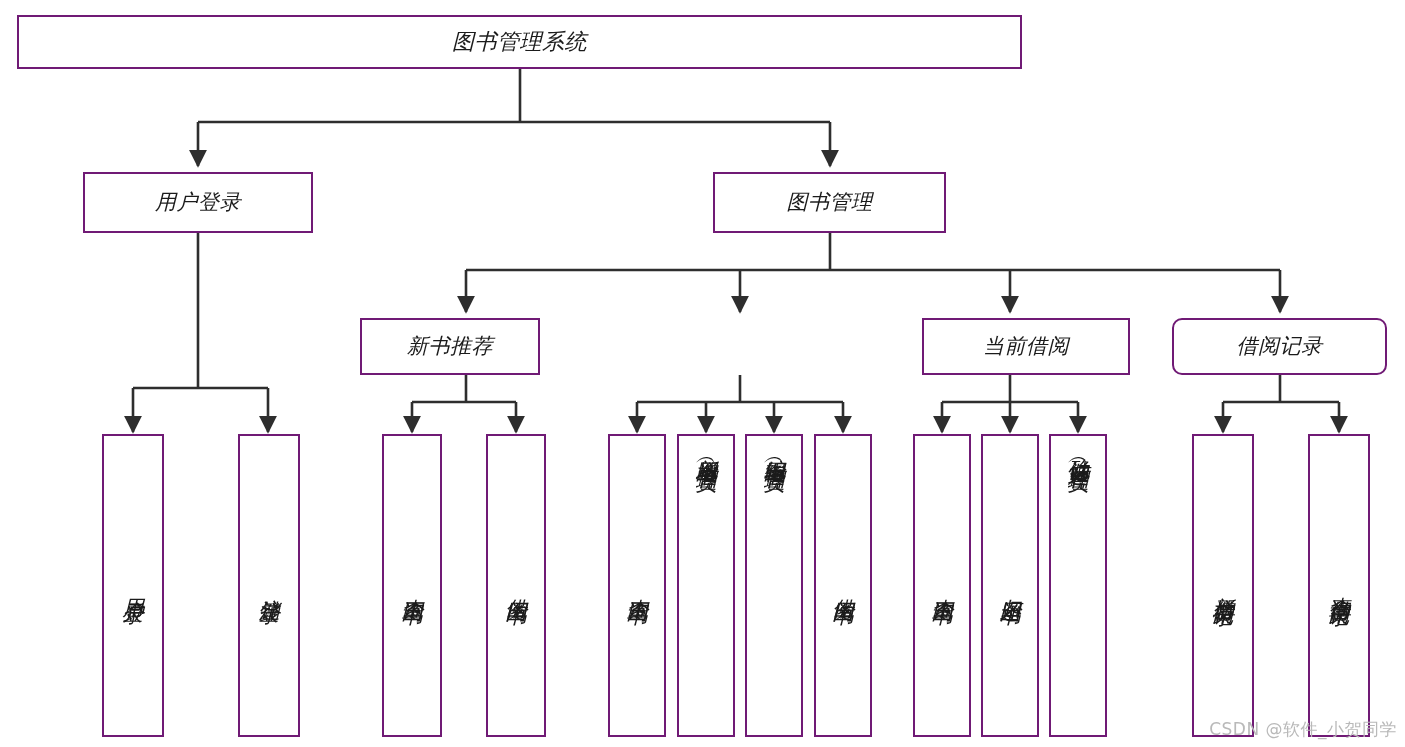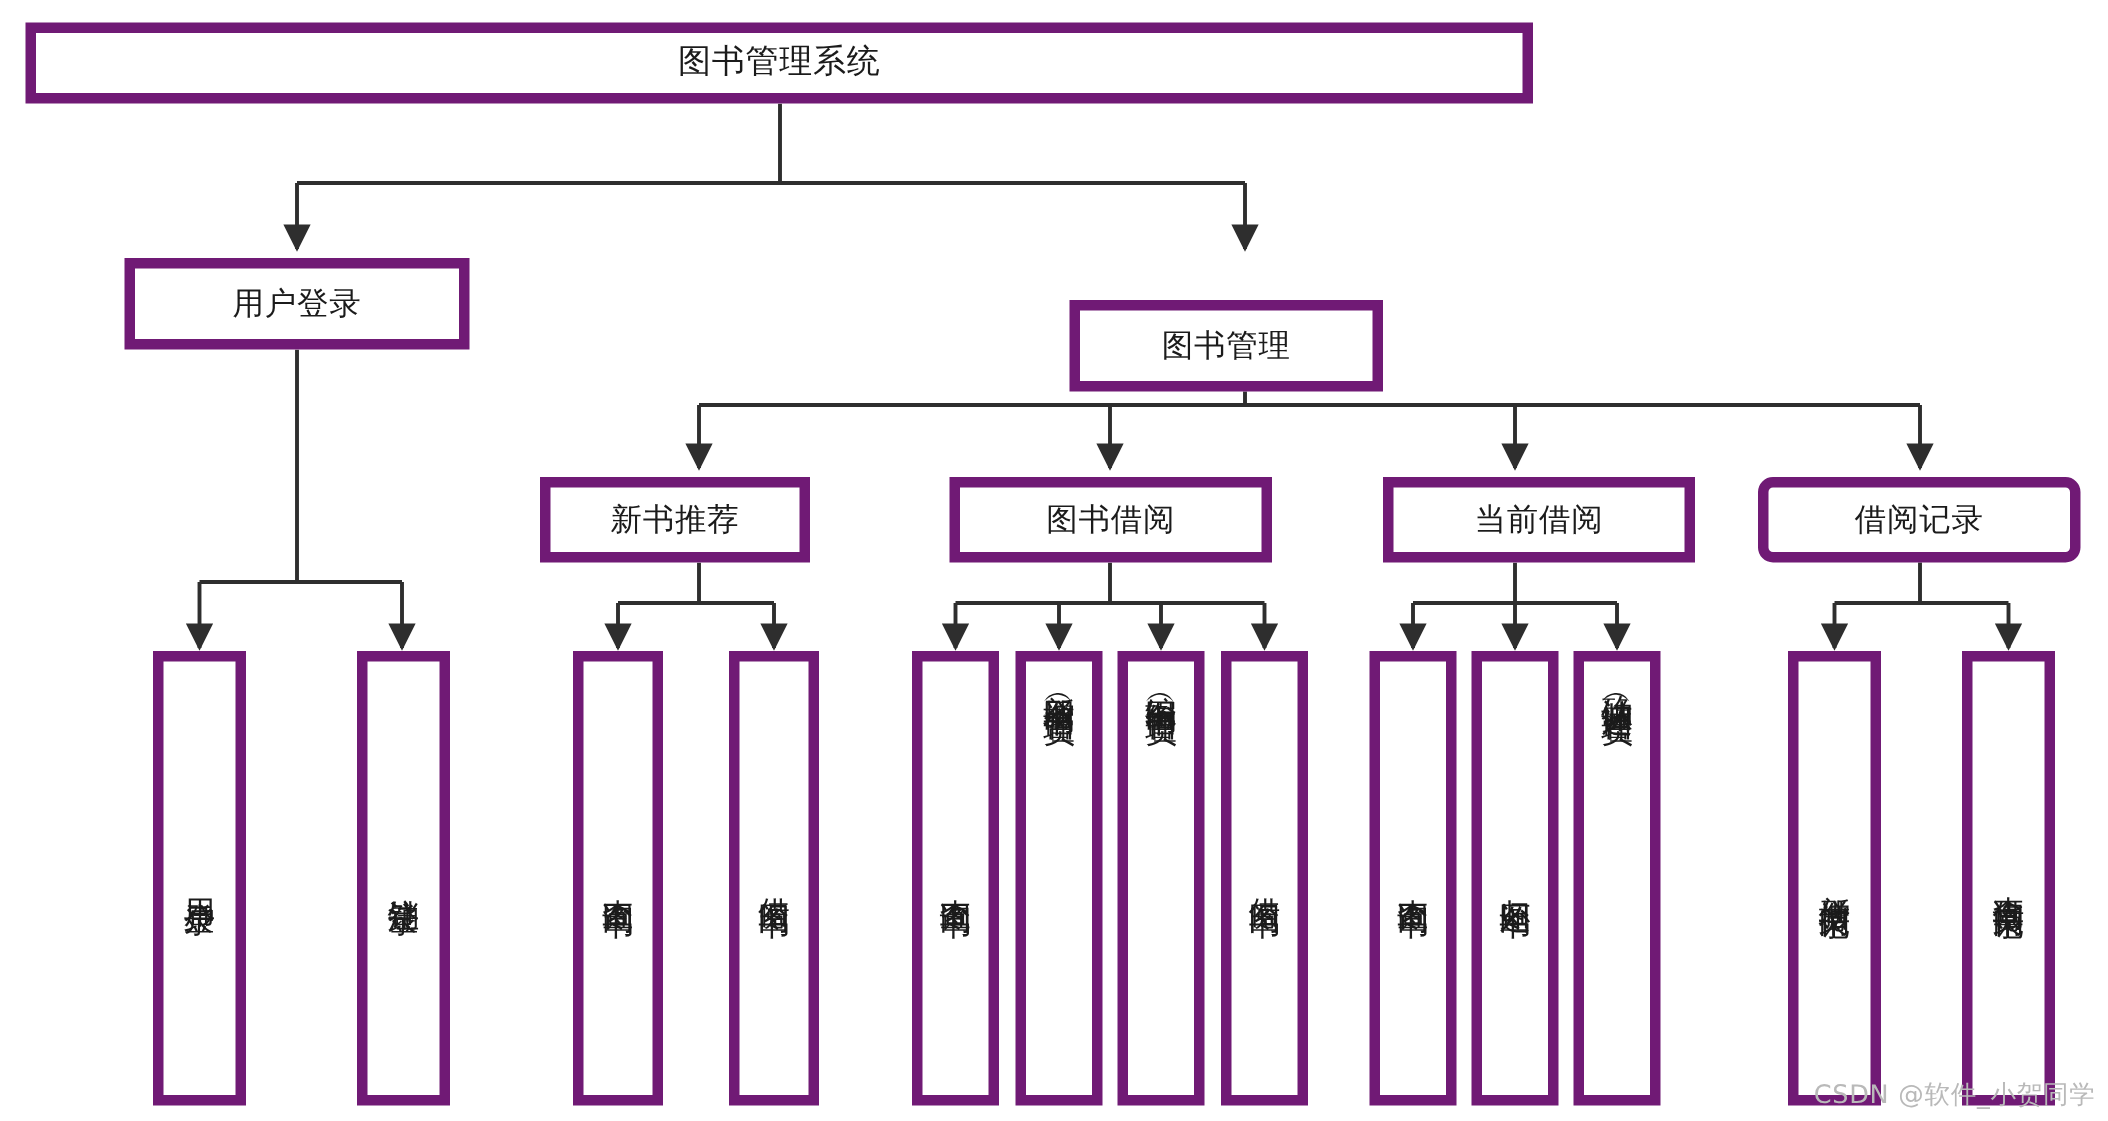--- a/index.html
+++ b/index.html
@@ -21,26 +21,27 @@
   svg#wires {
     position: absolute;
     left: 0;
     top: 0;
     width: 1405px;
     height: 747px;
   }
   .node {
     position: absolute;
     box-sizing: border-box;
-    border: 7px solid #701a75;
+    border: 2px solid #701a75;
     background: #ffffff;
     display: flex;
     align-items: center;
     justify-content: center;
     color: #1b1b1b;
+    font-style: italic;
   }
   .node .label {
     display: block;
     text-align: center;
     line-height: 1.18;
     letter-spacing: 0.5px;
   }
   
   .node.horiz .label {
     writing-mode: horizontal-tb;
@@ -134,30 +135,27 @@
     </g>
   </svg>
 
   <div class="node horiz root" style="left:17px; top:15px; width:1005px; height:54px;">
     <span class="label">图书管理系统</span>
   </div>
 
   <div class="node horiz" style="left:83px; top:172px; width:230px; height:61px;">
     <span class="label">用户登录</span>
   </div>
-  <div class="node horiz" style="left:713px; top:172px; width:209px; height:61px;margin-top:28px;">
+  <div class="node horiz" style="left:713px; top:172px; width:233px; height:61px;">
     <span class="label">图书管理</span>
   </div>
 
   <div class="node horiz" style="left:360px; top:318px; width:180px; height:57px;">
     <span class="label">新书推荐</span>
   </div>
-  <div class="node horiz" style="left:633px; top:318px; width:215px; height:57px;">
-    <span class="label">图书借阅</span>
-  </div>
   <div class="node horiz" style="left:898px; top:318px; width:208px; height:57px;margin-left:24px;">
     <span class="label">当前借阅</span>
   </div>
   <div class="node horiz" style="left:1172px; top:318px; width:215px; height:57px;border-radius:10px;">
     <span class="label">借阅记录</span>
   </div>
 
   <div class="node vert mid" style="left:102px; top:434px; width:62px; height:303px;">
     <span class="label">用户登录</span>
   </div>

